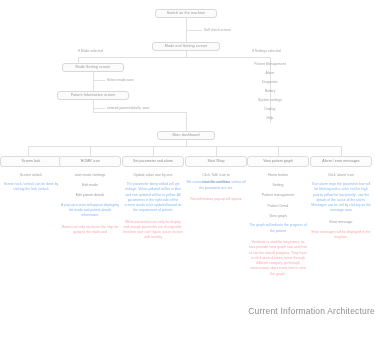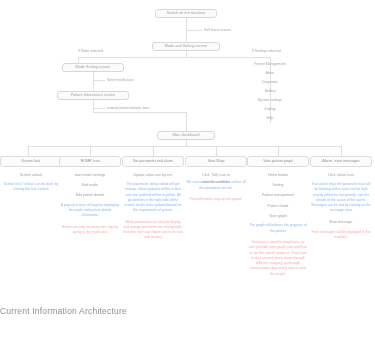--- a/index.html
+++ b/index.html
@@ -82,21 +82,21 @@
     color:#f7a9ae;
     line-height:1.55;
     margin-top:6px;
     padding:0 1px;
   }
   
   #caption{
     position:absolute;
     left:0;right:0;
     top:306px;
-    text-align:left;
+    text-align:right;
     font-size:8.5px;
     color:#909090;
     letter-spacing:.2px;
   }
 </style>
 </head>
 <body>
 
 <div id="canvas">
 

